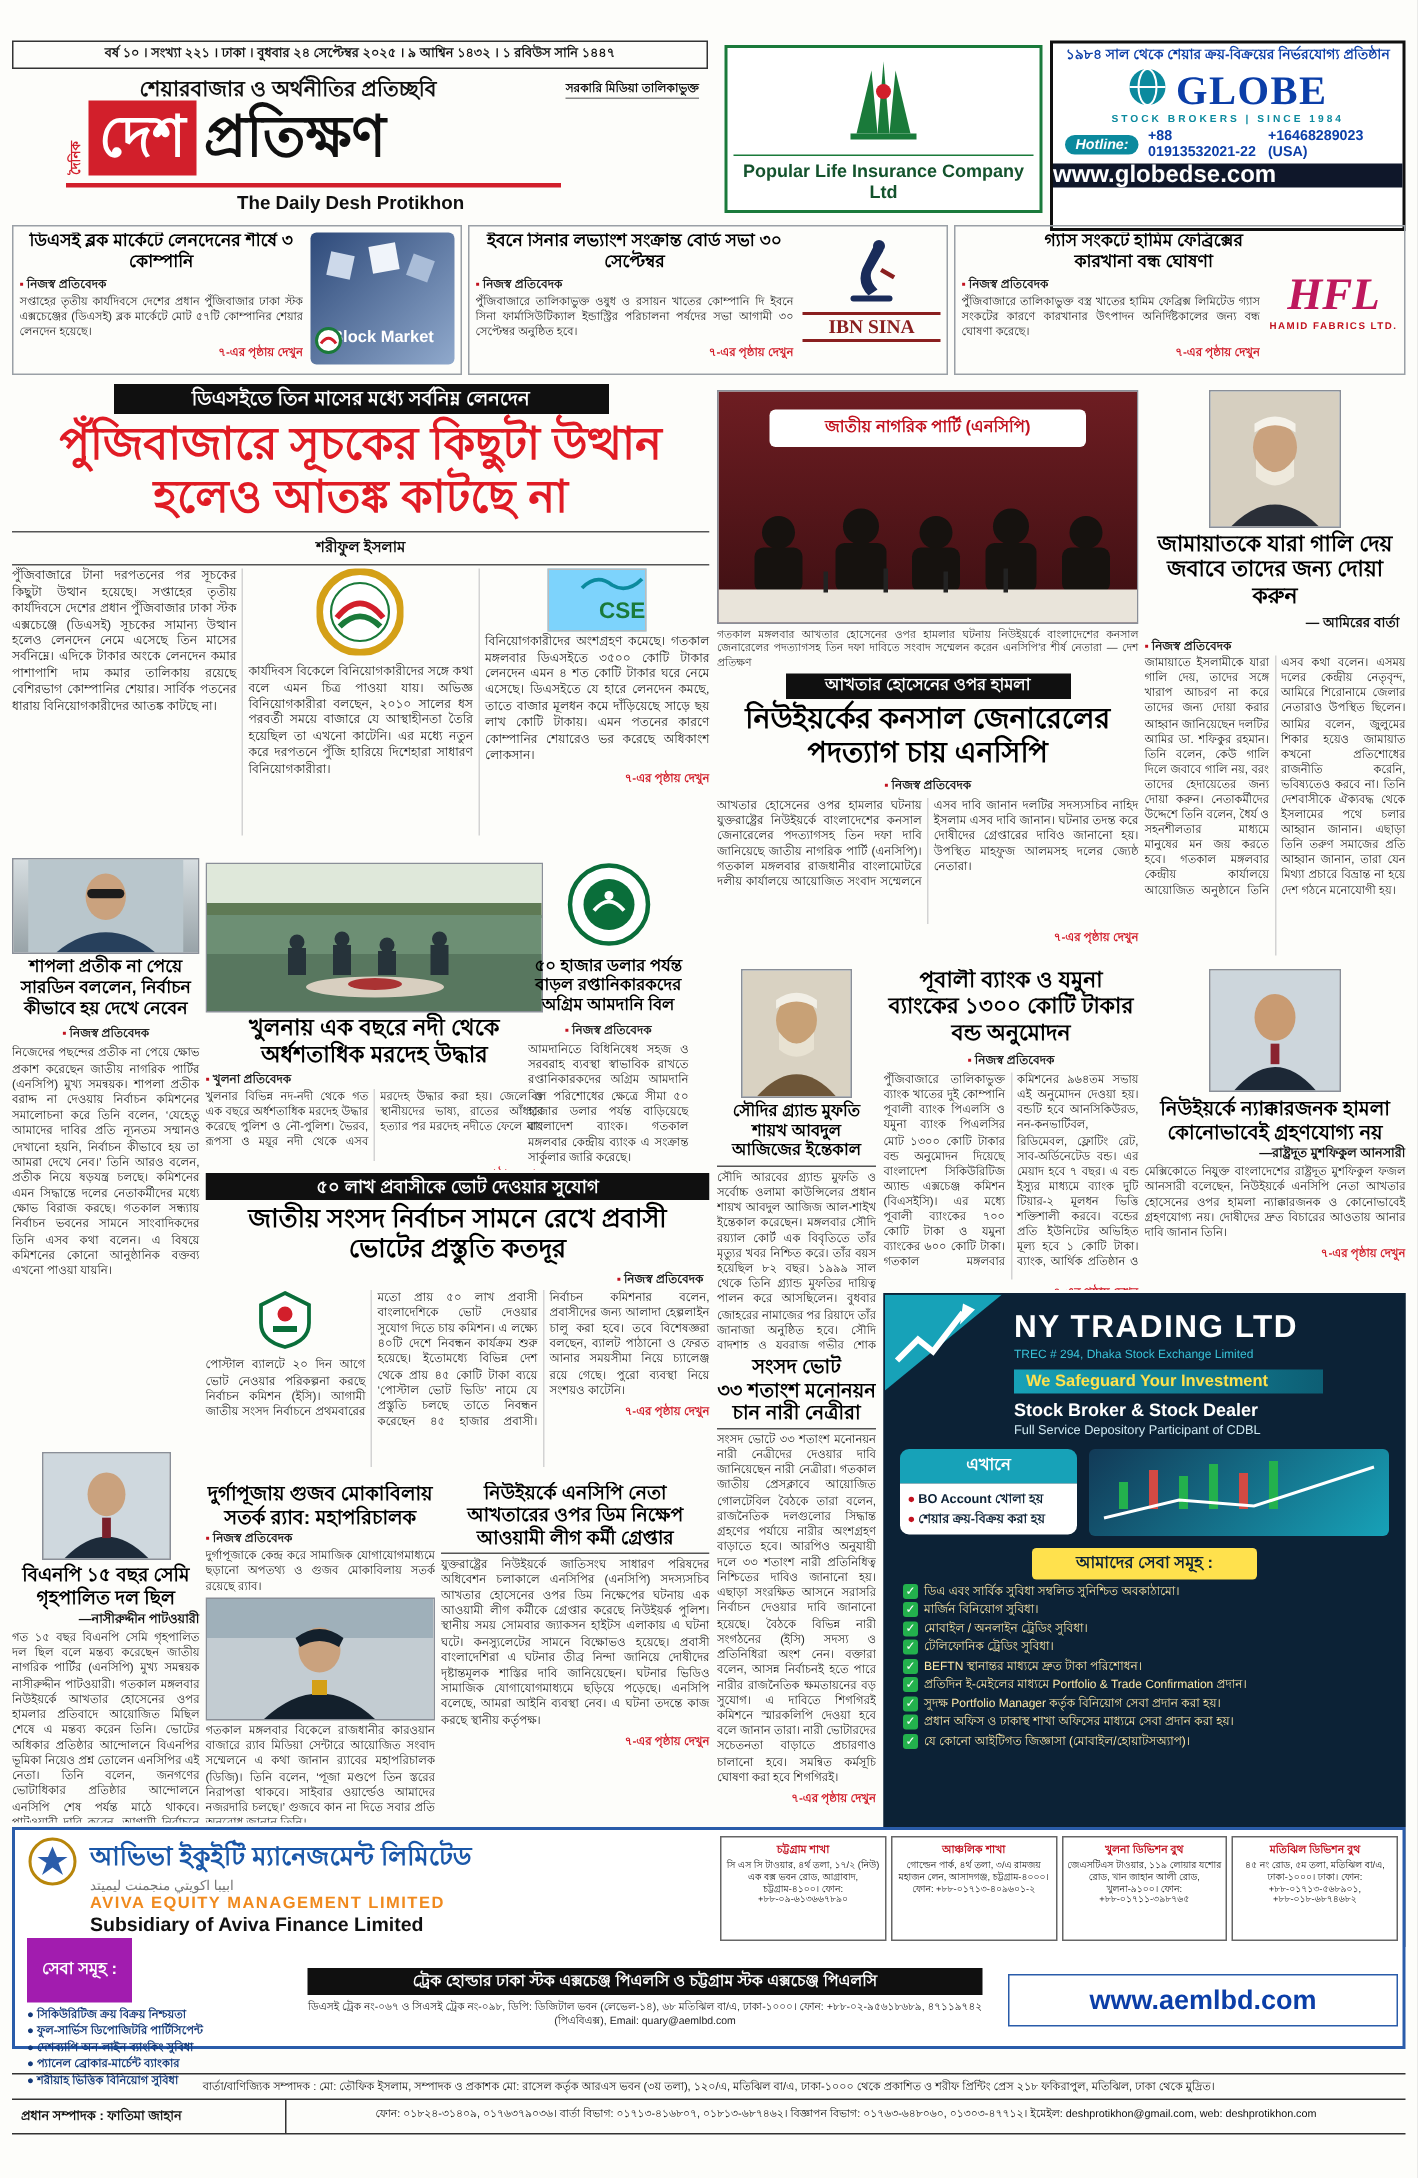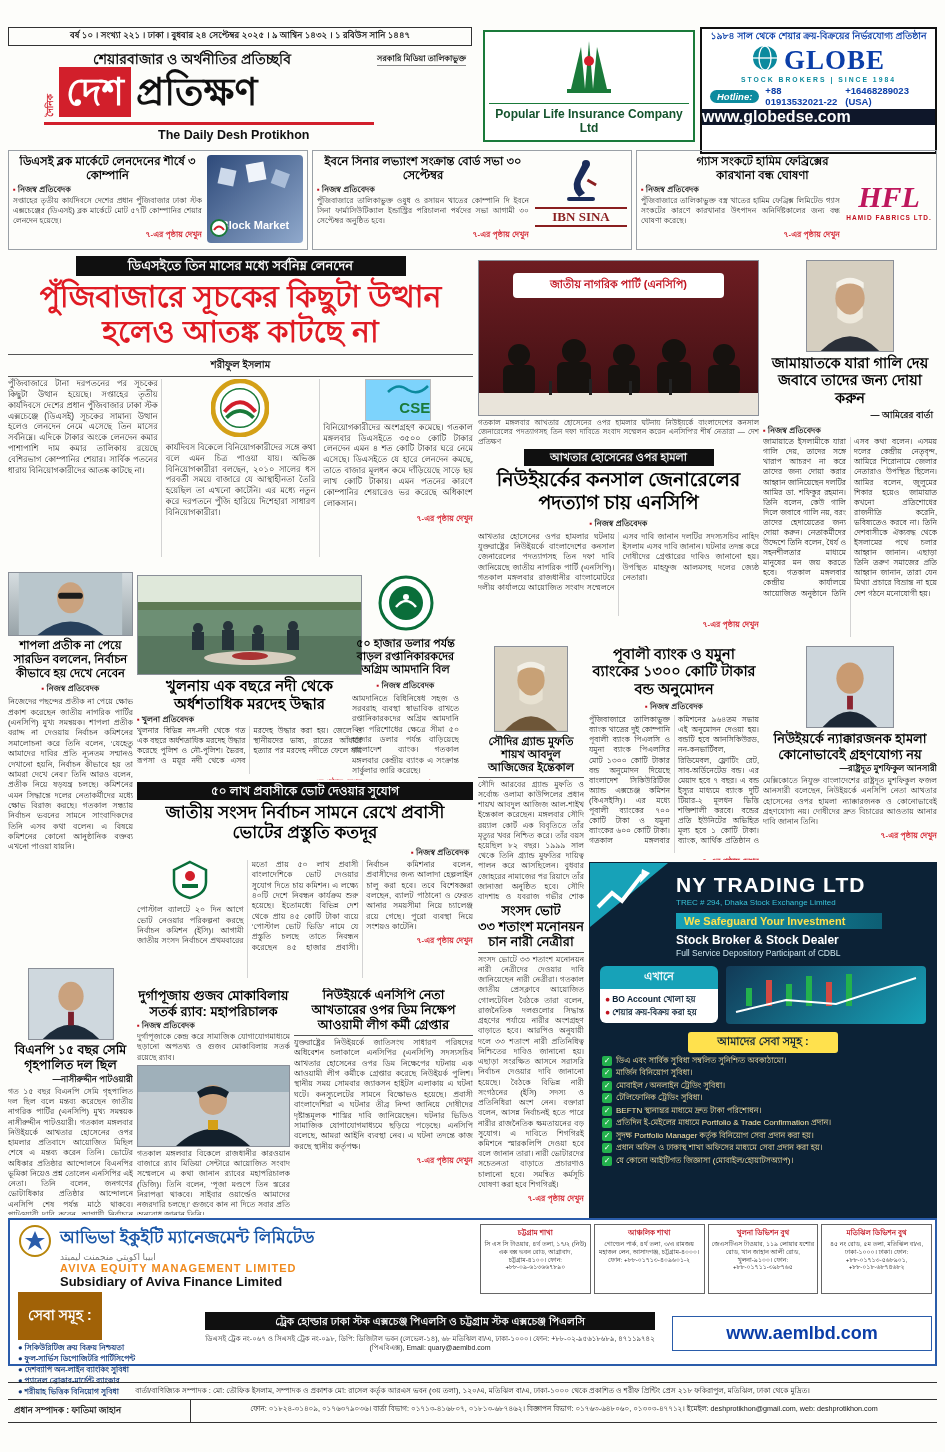--- a/index.html
+++ b/index.html
@@ -494,21 +494,21 @@
         <div>
           <div style="font-size:17px;font-weight:bold;color:#1a57a8;">আভিভা ইকুইটি ম্যানেজমেন্ট লিমিটেড</div>
           <div style="font-size:9px;color:#777;">ابيبا اكويتي منجمنت ليميتد</div>
           <div style="font-size:11px;font-weight:bold;color:#f08a1e;letter-spacing:1px;">AVIVA EQUITY MANAGEMENT LIMITED</div>
           <div style="font-size:13px;font-weight:bold;color:#111;">Subsidiary of Aviva Finance Limited</div>
         </div>
       </div>
     </div>
 
     <div class="abs" style="left:8px;top:72px;width:175px;">
-      <div style="background:#a16207;color:#fff;font-size:14px;font-weight:bold;display:inline-block;padding:12px 10px;">সেবা সমূহ :</div>
+      <div style="background:#a21caf;color:#fff;font-size:11px;font-weight:bold;display:inline-block;padding:12px 10px;">সেবা সমূহ :</div>
       <div style="font-size:7.6px;font-weight:bold;color:#143a7a;line-height:1.45;margin-top:2px;">
         <div><span class="rbul" style="color:#143a7a;">●</span><span>সিকিউরিটিজ ক্রয় বিক্রয় নিশ্চয়তা</span></div>
         <div><span class="rbul" style="color:#143a7a;">●</span><span>ফুল-সার্ভিস ডিপোজিটরি পার্টিসিপেন্ট</span></div>
         <div><span class="rbul" style="color:#143a7a;">●</span><span>দেশব্যাপি অন-লাইন ব্যাংকিং সুবিধা</span></div>
         <div><span class="rbul" style="color:#143a7a;">●</span><span>প্যানেল ব্রোকার-মার্চেন্ট ব্যাংকার</span></div>
         <div><span class="rbul" style="color:#143a7a;">●</span><span>শরীয়াহ ভিত্তিক বিনিয়োগ সুবিধা</span></div>
       </div>
     </div>
 
     <div class="abs kicker" style="left:195px;top:92px;width:450px;height:18px;line-height:18px;font-size:10.5px;">ট্রেক হোল্ডার ঢাকা স্টক এক্সচেঞ্জ পিএলসি ও চট্টগ্রাম স্টক এক্সচেঞ্জ পিএলসি</div>

